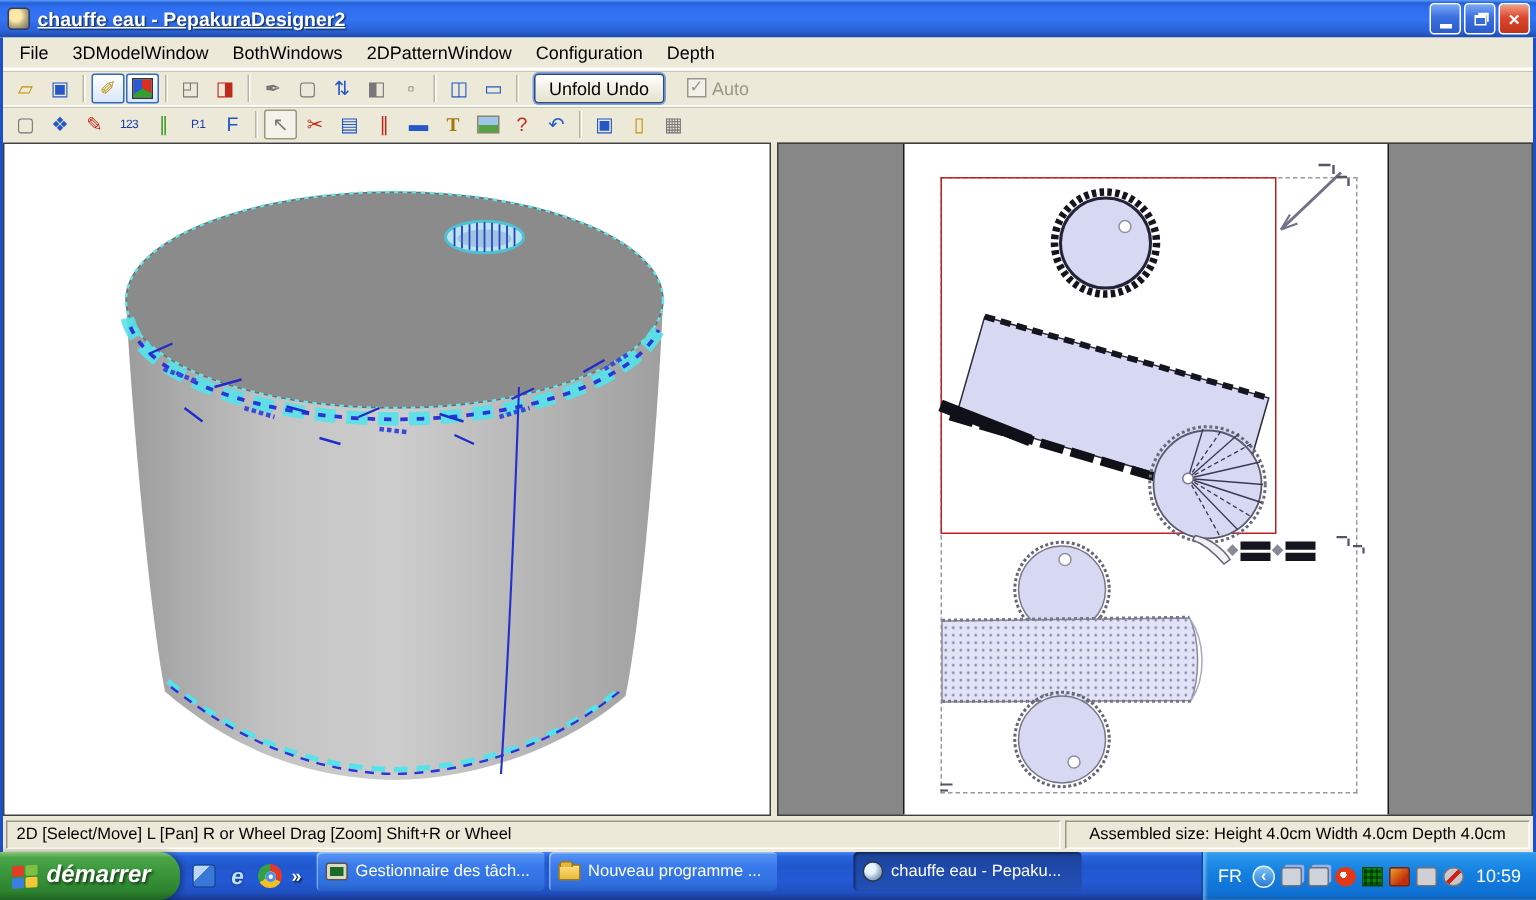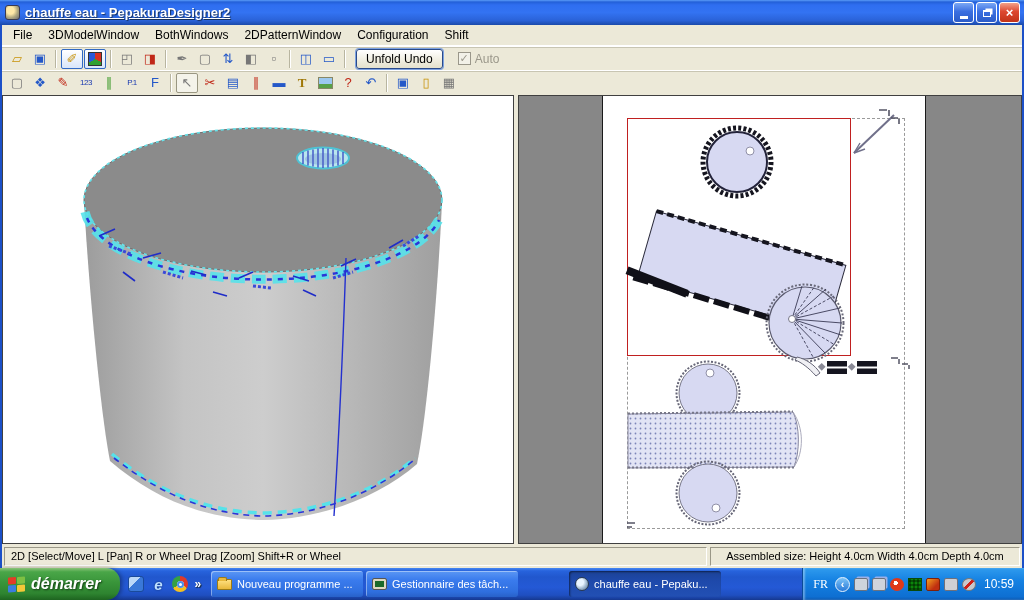--- a/index.html
+++ b/index.html
@@ -67,21 +67,21 @@
   .pattern-svg { position:absolute; left:0; top:0; }
 
   
   .statusbar { height:23px; display:flex; gap:3px; padding:2px 2px; background:#ece9d8; }
   .status-field { border:1px solid; border-color:#9a9787 #fff #fff #9a9787; padding:2px 6px;
     font-size:11px; color:#000; white-space:nowrap; overflow:hidden; }
   .status-left { flex:1; }
   .status-right { width:310px; text-align:center; }
 
   
-  .taskbar { height:32px; display:flex; align-items:center;
+  .taskbar { height:32px; display:flex; align-items:flex-start;
     background:linear-gradient(180deg,#4687f2 0%,#2763dd 9%,#2157cd 28%,#2459d6 60%,#1f4fc0 85%,#16388f 100%); }
   .startbtn { height:32px; display:flex; align-items:center; gap:6px; padding:0 20px 0 8px;
     background:linear-gradient(180deg,#8cc47a 0%,#4aa648 12%,#39953a 45%,#2e8430 80%,#1e6420 100%);
     border-radius:0 14px 14px 0; box-shadow:2px 0 4px rgba(0,0,0,.35);
     color:#fff; font-style:italic; font-weight:bold; font-size:16px; text-shadow:1px 1px 2px #123a12; }
   .flag { width:17px; height:15px; display:grid; grid-template-columns:8px 8px; grid-template-rows:7px 7px; gap:1px; transform:skewY(-4deg); }
   .flag i { border-radius:1px; }
   .flag i:nth-child(1){background:#e23c28;} .flag i:nth-child(2){background:#7ec043;}
   .flag i:nth-child(3){background:#3b7de0;} .flag i:nth-child(4){background:#f4c838;}
   .quicklaunch { display:flex; align-items:center; gap:6px; padding:0 8px; height:100%; }
@@ -107,21 +107,21 @@
     box-shadow:inset 0 0 0 2px #ded8c0, inset 0 0 0 6px #1a6a2a; }
   .mini-folder { width:15px; height:11px; background:linear-gradient(180deg,#ffe080,#e8b83c); border:1px solid #9a7a18;
     border-radius:1px; position:relative; }
   .mini-folder::before { content:""; position:absolute; top:-3px; left:0; width:7px; height:3px;
     background:#e8b83c; border:1px solid #9a7a18; border-bottom:none; border-radius:2px 2px 0 0; }
   .mini-pepakura { width:14px; height:14px; border-radius:50%;
     background:radial-gradient(circle at 35% 35%, #e8f4ff 0 30%, #9ab4cc 60%, #5a6c84 100%); border:1px solid #2a3a50; }
   .tray { height:32px; display:flex; align-items:center; gap:4px; padding:0 10px 0 10px;
     background:linear-gradient(180deg,#2f9bee 0%,#1581e2 40%,#0e6fd2 90%,#0a58b0 100%);
     border-left:1px solid #0a4a98; box-shadow:inset 2px 0 2px rgba(255,255,255,.35); color:#fff; }
-  .tray-lang { font-size:12px; margin-right:3px;font-family:Liberation Serif, serif; }
+  .tray-lang { font-size:12px; margin-right:3px; }
   .tray-chevron { width:15px; height:15px; border-radius:50%; background:linear-gradient(180deg,#7cc4f8,#2a7ad8);
     border:1px solid #e8f4ff; color:#fff; font-size:11px; font-weight:bold; line-height:13px; text-align:center; }
   .tray-ic { width:14px; height:13px; }
   .ic-net { background:#cfd4dc; border:1px solid #6a7280; border-radius:2px;
     box-shadow:2px -2px 0 -0.5px #9ab0e8; }
   .ic-swirl { border-radius:50%; background:radial-gradient(circle at 40% 40%, #fff 0 18%, #e03818 19% 100%); }
   .ic-grid { background:repeating-linear-gradient(0deg,#1a7a1a 0 2px,#36b836 2px 4px),
     repeating-linear-gradient(90deg,#1a7a1a 0 2px,#36b836 2px 4px); background-blend-mode:multiply; border:1px solid #0a4a0a; }
   .ic-alert { background:linear-gradient(135deg,#f4a020,#c03010 70%); border:1px solid #802008; border-radius:2px; }
   .ic-display { background:#cfcfd4; border:1px solid #70707a; border-radius:2px; }
@@ -147,21 +147,21 @@
 </div>
 
 <div class="frame">
 
   <div class="menubar">
     <span class="menu-item">File</span>
     <span class="menu-item">3DModelWindow</span>
     <span class="menu-item">BothWindows</span>
     <span class="menu-item">2DPatternWindow</span>
     <span class="menu-item">Configuration</span>
-    <span class="menu-item">Shift</span>
+    <span class="menu-item">Depth</span>
   </div>
 
   <div class="toolbar">
     <span class="tbtn g-yellow">▱</span>
     <span class="tbtn g-blue">▣</span>
     <span class="tsep"></span>
     <span class="tbtn toggled g-yellow">✐</span>
     <span class="tbtn toggled">
         <i class="cube-ic"></i>
       </span>
@@ -353,26 +353,26 @@
     <span>démarrer</span>
   </div>
   <div class="quicklaunch">
     <span class="ql-ic ql-desktop"></span>
     <span class="ql-ic ql-ie">e</span>
     <span class="ql-ic ql-chrome"></span>
     <span class="ql-chevron">»</span>
   </div>
   <div class="taskbtns">
     <div class="taskbtn">
+      <span class="tb-ic mini-monitor"></span>
+      <span>Gestionnaire des tâch...</span>
+    </div>
+    <div class="taskbtn">
       <span class="tb-ic mini-folder"></span>
       <span>Nouveau programme ...</span>
-    </div>
-    <div class="taskbtn">
-      <span class="tb-ic mini-monitor"></span>
-      <span>Gestionnaire des tâch...</span>
     </div>
     <div class="taskbtn pressed">
       <span class="tb-ic mini-pepakura"></span>
       <span>chauffe eau - Pepaku...</span>
     </div>
   </div>
   <div class="tray">
     <span class="tray-lang">FR</span>
     <span class="tray-chevron">‹</span>
     <span class="tray-ic ic-net"></span>

